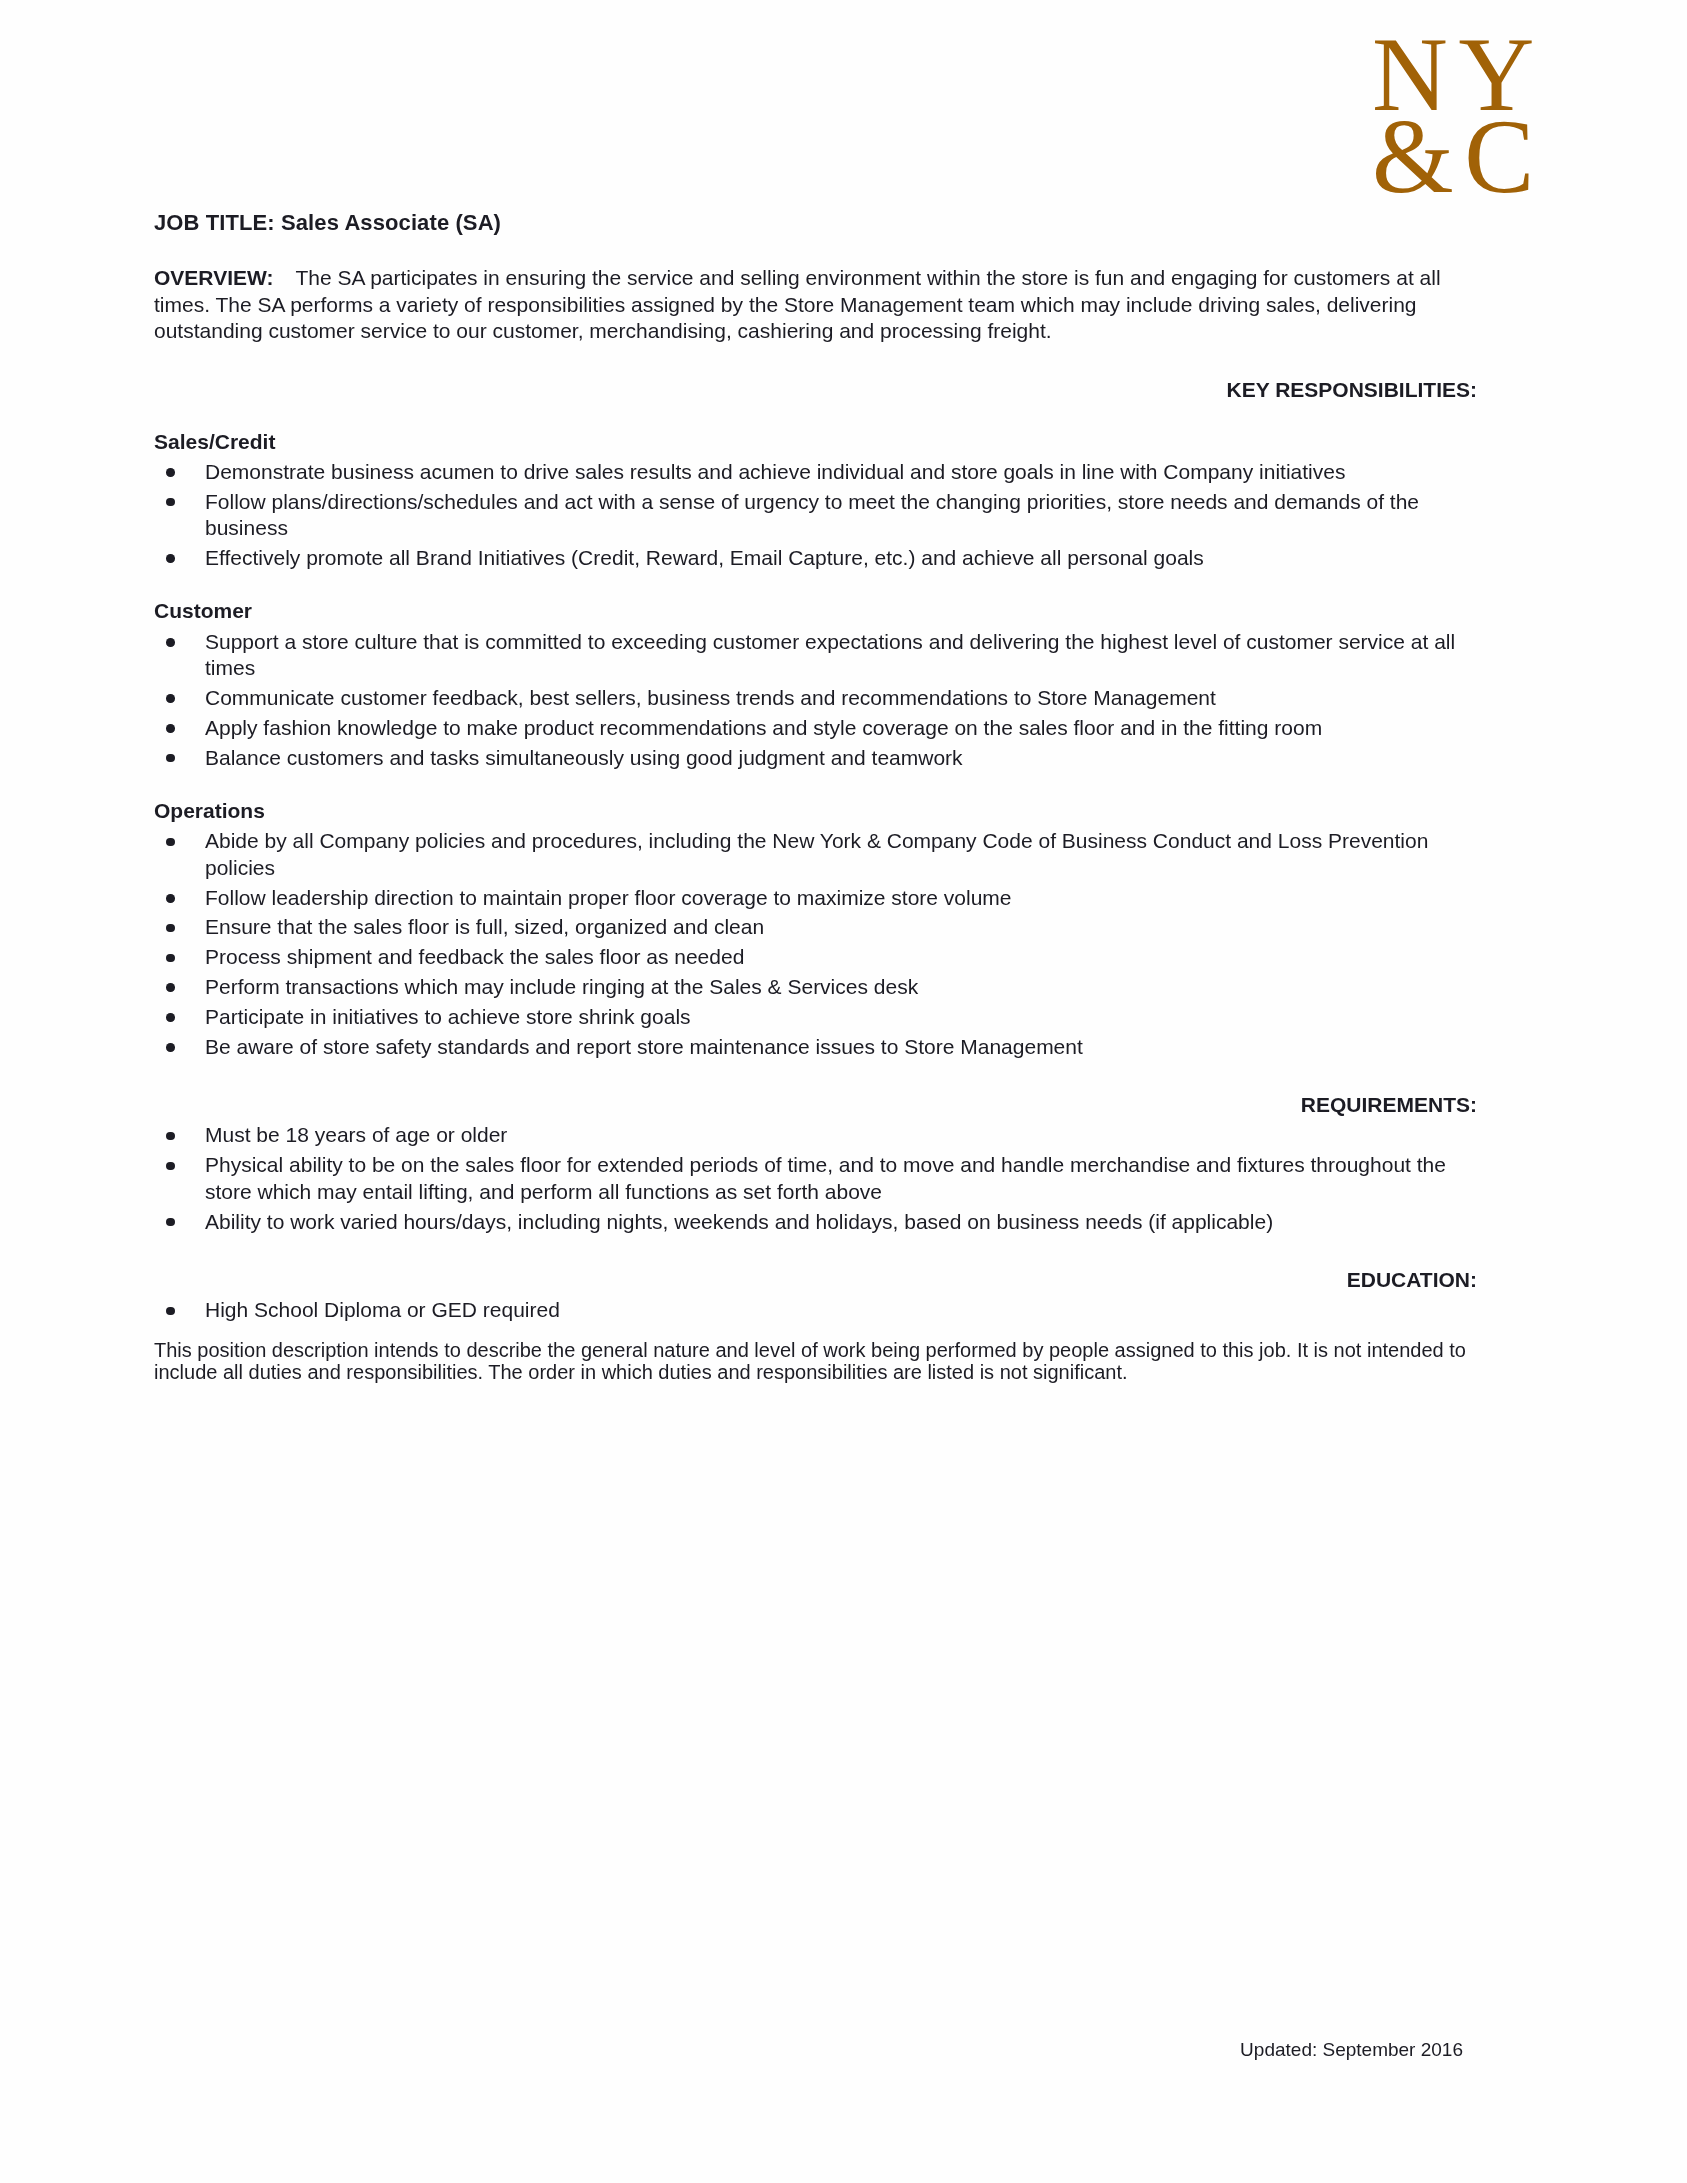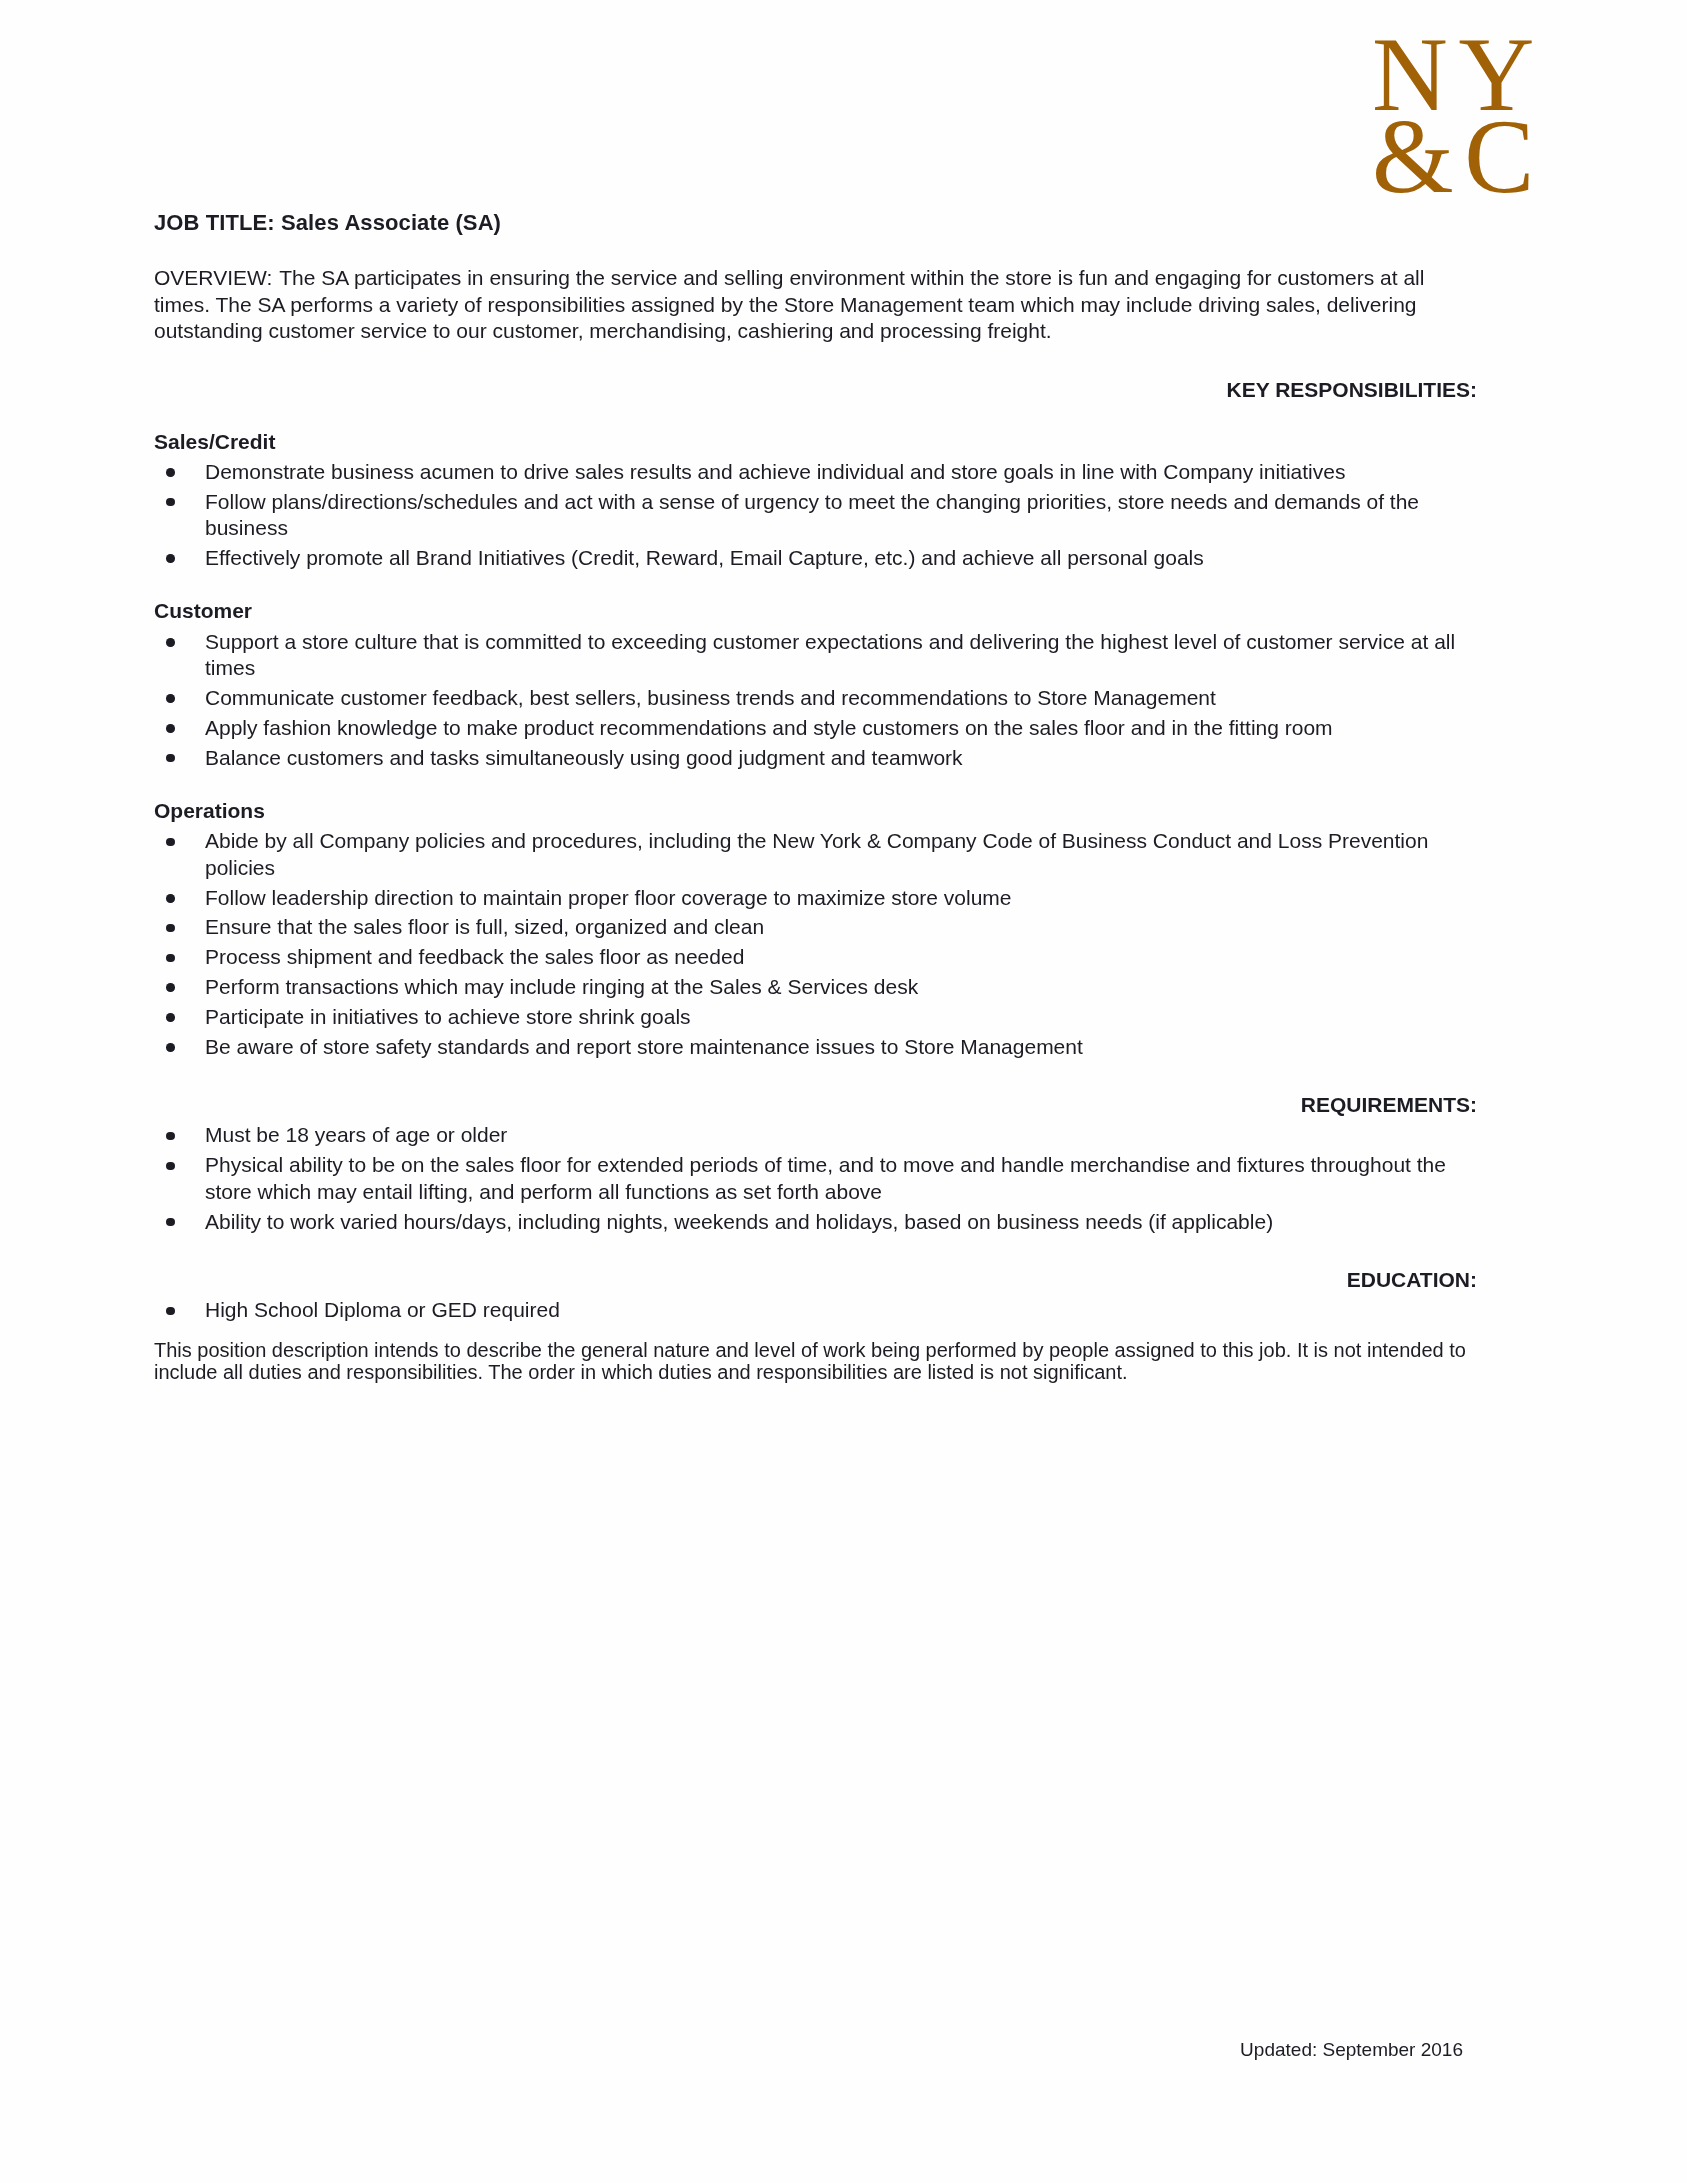--- a/index.html
+++ b/index.html
@@ -34,21 +34,21 @@
     font-size: 22px;
     font-weight: bold;
     margin: 0;
     letter-spacing: 0.1px;
   }
   .para {
     font-size: 21px;
     line-height: 26.5px;
     margin: 29px 0 0 0;
   }
-  .para .lead { font-weight: normal; margin-right: 7px; }
+  .para .lead { font-weight: bold; margin-right: 22px; }
   .h2 {
     font-size: 21px;
     font-weight: bold;
     margin: 33px 0 0 0;
     text-align: right;
   }
   .h3 {
     font-size: 21px;
     font-weight: bold;
     margin: 28px 0 0 0;
@@ -112,21 +112,21 @@
     <li class="bullet-item">Demonstrate business acumen to drive sales results and achieve individual and store goals in line with Company initiatives</li>
         <li class="bullet-item">Follow plans/directions/schedules and act with a sense of urgency to meet the changing  priorities, store needs and demands of the business</li>
         <li class="bullet-item">Effectively promote all Brand Initiatives (Credit, Reward, Email Capture, etc.) and achieve all personal goals</li>
       </ul>
 
     <h3 class="h3">Customer</h3>
     <ul class="blist">
 
     <li class="bullet-item">Support a store culture that is committed to exceeding customer expectations and delivering the highest level of customer service at all times</li>
         <li class="bullet-item">Communicate customer feedback, best sellers, business trends and recommendations to Store Management</li>
-        <li class="bullet-item">Apply fashion knowledge to make product recommendations and style customers on the sales floor and in the fitting room</li>
+        <li class="bullet-item">Apply fashion knowledge to make product recommendations and style coverage on the sales floor and in the fitting room</li>
         <li class="bullet-item">Balance customers and tasks simultaneously using good judgment and teamwork</li>
       </ul>
 
     <h3 class="h3">Operations</h3>
     <ul class="blist">
 
     <li class="bullet-item">Abide by all Company policies and procedures, including the New York &amp; Company Code of Business Conduct and Loss Prevention policies</li>
         <li class="bullet-item">Follow leadership direction to maintain proper floor coverage to maximize store volume</li>
         <li class="bullet-item">Ensure that the sales floor is full, sized, organized and clean</li>
         <li class="bullet-item">Process shipment and feedback the sales floor as needed</li>

